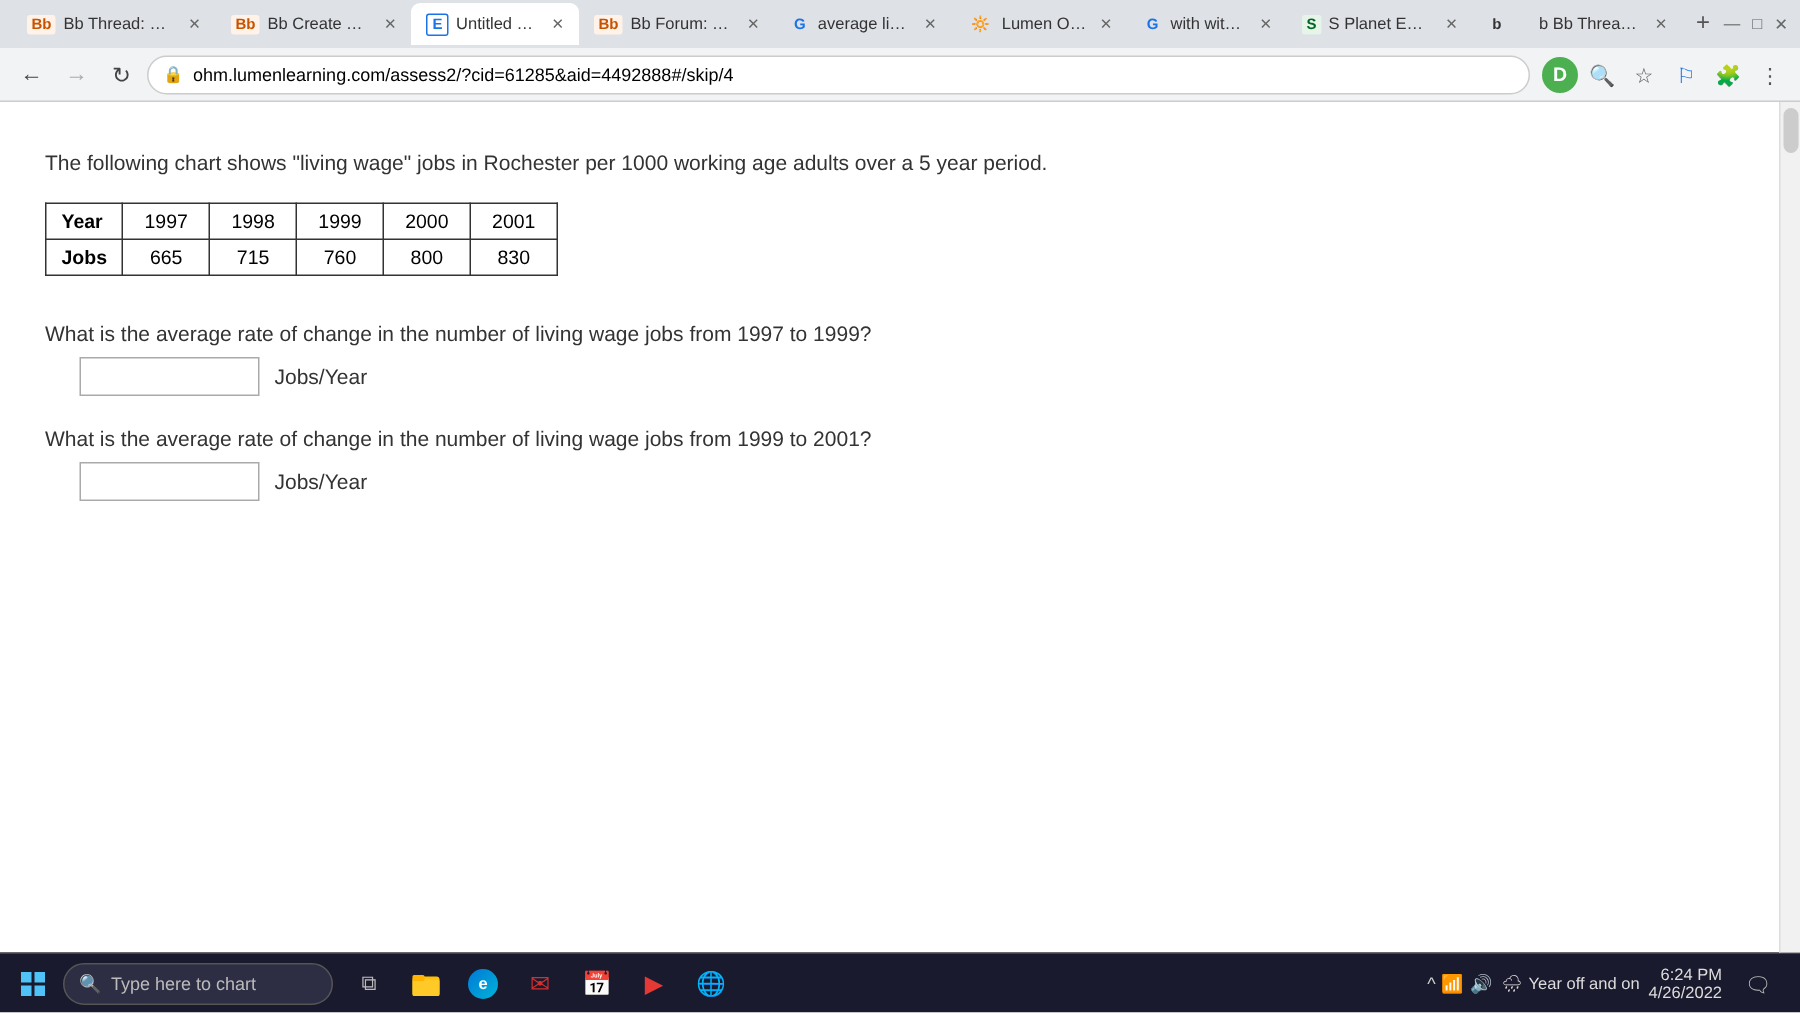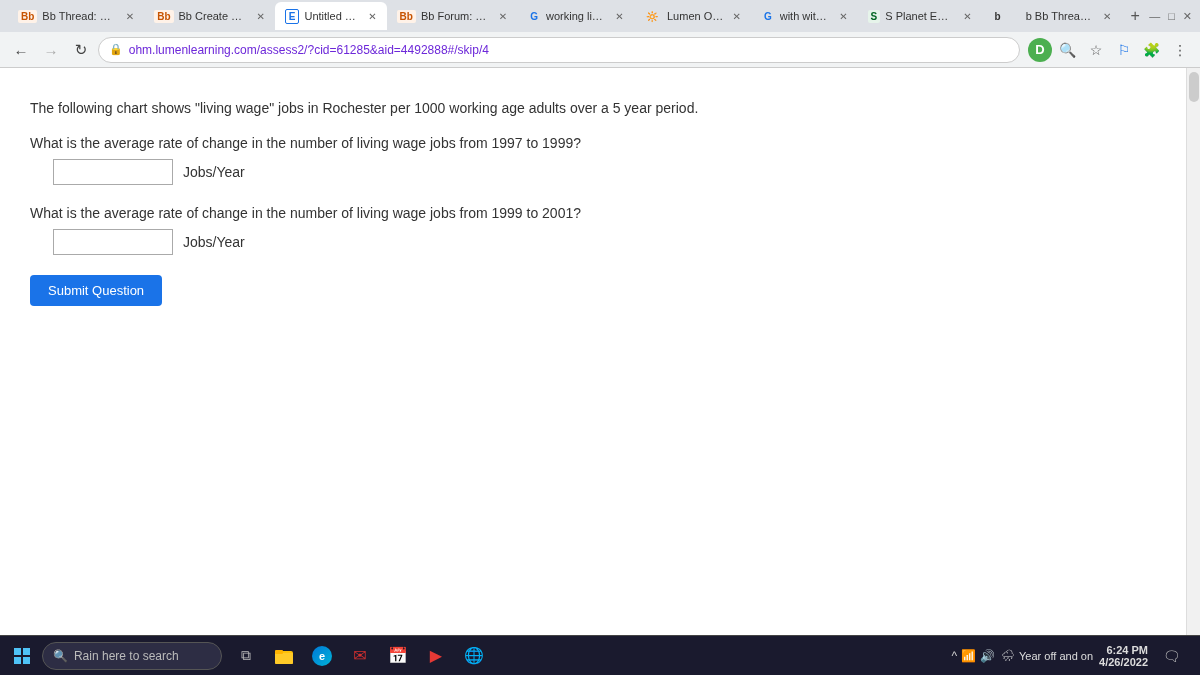--- a/index.html
+++ b/index.html
@@ -13,21 +13,21 @@
     .tab { height: 28px; display: flex; align-items: center; padding: 0 10px; font-size: 11.5px; background: #dee1e6; color: #333; border-radius: 6px 6px 0 0; gap: 5px; min-width: 100px; max-width: 160px; white-space: nowrap; overflow: hidden; }
     .tab.active { background: #fff; }
     .tab-close { font-size: 10px; color: #666; margin-left: 4px; cursor: pointer; }
     .tab-add { width: 28px; height: 28px; display: flex; align-items: center; justify-content: center; font-size: 16px; color: #555; cursor: pointer; }
     .title-bar-controls { margin-left: auto; display: flex; gap: 8px; align-items: center; font-size: 12px; }
 
     
     .toolbar { height: 36px; background: #f1f3f4; display: flex; align-items: center; padding: 0 8px; gap: 4px; border-bottom: 1px solid #ccc; }
     .nav-btn { width: 26px; height: 26px; display: flex; align-items: center; justify-content: center; border-radius: 50%; cursor: pointer; font-size: 15px; color: #444; }
     .address-bar { flex: 1; height: 26px; background: #fff; border: 1px solid #ccc; border-radius: 13px; display: flex; align-items: center; padding: 0 10px; gap: 6px; font-size: 12px; color: #333; }
-    .address-text { flex: 1; font-size: 12px; color: #6d28d9; overflow: hidden; white-space: nowrap; }
+    .address-text { flex: 1; font-size: 12px; color: #000000; overflow: hidden; white-space: nowrap; }
     .toolbar-icons { display: flex; gap: 4px; margin-left: 4px; }
     .toolbar-icon { width: 24px; height: 24px; border-radius: 50%; display: flex; align-items: center; justify-content: center; cursor: pointer; font-size: 14px; color: #555; }
 
     
     .page-content { flex: 1; overflow: hidden; background: #fff; padding: 30px 30px 20px 30px; }
     .description { font-size: 14px; color: #333; line-height: 1.5; margin-bottom: 16px; }
 
     
     .data-table { border-collapse: collapse; margin-bottom: 30px; font-size: 13px; }
     .data-table td, .data-table th { border: 1px solid #333; padding: 4px 14px; text-align: center; }
@@ -48,21 +48,21 @@
 
     
     .taskbar { height: 40px; background: #1a1a2e; display: flex; align-items: center; padding: 0 4px; gap: 2px; border-top: 1px solid #444; flex-shrink: 0; }
     .taskbar-search { display: flex; align-items: center; background: #2d2d44; border: 1px solid #555; border-radius: 14px; height: 28px; padding: 0 10px; gap: 6px; min-width: 180px; }
     .taskbar-search-icon { color: #aaa; font-size: 12px; }
     .taskbar-search-text { color: #bbb; font-size: 12px; }
     .taskbar-mid { display: flex; align-items: center; gap: 2px; margin-left: 4px; }
     .taskbar-btn { width: 36px; height: 36px; display: flex; align-items: center; justify-content: center; cursor: pointer; border-radius: 4px; }
     .taskbar-right { margin-left: auto; display: flex; align-items: center; gap: 6px; padding-right: 6px; }
     .taskbar-weather { display: flex; align-items: center; gap: 4px; color: #ddd; font-size: 11px; }
-    .taskbar-time { display: flex; flex-direction: column; align-items: flex-end; color: #ddd; font-size: 11px; font-weight: bold; }
+    .taskbar-time { display: flex; flex-direction: column; align-items: flex-end; color: #ddd; font-size: 11px; }
     .taskbar-systray { display: flex; align-items: center; gap: 4px; }
     .systray-icon { color: #ccc; font-size: 12px; cursor: pointer; }
 
     
     .win-logo { display: grid; grid-template-columns: 1fr 1fr; gap: 2px; width: 16px; height: 16px; }
     .win-logo-sq { background: #fff; }
 
     
     .edge-icon { width: 20px; height: 20px; border-radius: 50%; background: linear-gradient(135deg, #0078d7, #00b4d8); display: flex; align-items: center; justify-content: center; color: #fff; font-size: 11px; font-weight: bold; }
 
@@ -92,21 +92,21 @@
       <span style="font-size:11px;overflow:hidden;text-overflow:ellipsis;white-space:nowrap;max-width:70px;">Untitled d...</span>
       <span class="tab-close">✕</span>
     </div>
     <div class="tab">
       <span style="font-size:10px;font-weight:bold;color:#c75300;background:#fff2e8;padding:1px 3px;border-radius:2px;">Bb</span>
       <span style="font-size:11px;overflow:hidden;text-overflow:ellipsis;white-space:nowrap;max-width:70px;">Bb Forum: Pe...</span>
       <span class="tab-close">✕</span>
     </div>
     <div class="tab">
       <span style="font-size:10px;font-weight:bold;color:#1a73e8;padding:1px 3px;">G</span>
-      <span style="font-size:11px;overflow:hidden;text-overflow:ellipsis;white-space:nowrap;max-width:70px;">working lin...</span>
+      <span style="font-size:11px;overflow:hidden;text-overflow:ellipsis;white-space:nowrap;max-width:70px;">average lin...</span>
       <span class="tab-close">✕</span>
     </div>
     <div class="tab">
       <span style="font-size:10px;font-weight:bold;color:#e8710a;padding:1px 3px;">🔆</span>
       <span style="font-size:11px;overflow:hidden;text-overflow:ellipsis;white-space:nowrap;max-width:70px;">Lumen Or...</span>
       <span class="tab-close">✕</span>
     </div>
     <div class="tab">
       <span style="font-size:10px;font-weight:bold;color:#1a73e8;padding:1px 3px;">G</span>
       <span style="font-size:11px;overflow:hidden;text-overflow:ellipsis;white-space:nowrap;max-width:70px;">with with...</span>
@@ -152,54 +152,73 @@
 
     <div class="scrollbar" style="position:absolute;right:0;top:0;bottom:0;width:14px;background:#f1f1f1;border-left:1px solid #ddd;">
       <div class="scrollbar-thumb" style="width:10px;height:30px;background:#ccc;border-radius:5px;margin:2px auto;margin-top:4px;"></div>
     </div>
 
     <div class="page-content" style="padding-right:24px;">
       
       <p class="description">The following chart shows "living wage" jobs in Rochester per 1000 working age adults over a 5 year period.</p>
 
       
+      <table class="data-table">
+        <tbody>
+            <tr>
+          <td class="row-label">Year</td>
+          <td>1997</td>
+          <td>1998</td>
+          <td>1999</td>
+          <td>2000</td>
+          <td>2001</td>
+        </tr>
+        <tr>
+          <td class="row-label">Jobs</td>
+          <td>665</td>
+          <td>715</td>
+          <td>760</td>
+          <td>800</td>
+          <td>830</td>
+        </tr>
+      </tbody>
+        </table>
 
       
       <p class="question">What is the average rate of change in the number of living wage jobs from 1997 to 1999?</p>
       <div class="answer-row">
         <input type="text" class="answer-input" value="" style="">
         <span class="unit-label">Jobs/Year</span>
       </div>
 
       
       <p class="question">What is the average rate of change in the number of living wage jobs from 1999 to 2001?</p>
       <div class="answer-row">
         <input type="text" class="answer-input" value="" style="">
         <span class="unit-label">Jobs/Year</span>
       </div>
 
       
-      <button class="submit-btn">Submit Question</button>
     </div>
   </div>
 
   <div class="taskbar">
 
     <div class="taskbar-btn">
       <div class="win-logo">
         <div class="win-logo-sq" style="background:#4fc3f7;"></div>
         <div class="win-logo-sq" style="background:#4fc3f7;"></div>
         <div class="win-logo-sq" style="background:#4fc3f7;"></div>
         <div class="win-logo-sq" style="background:#4fc3f7;"></div>
       </div>
     </div>
 
     <div class="taskbar-search">
       <span class="taskbar-search-icon">🔍</span>
-      <span class="taskbar-search-text">Rain here to search</span>
+      <span class="taskbar-search-text">Type here to chart</span>
     </div>
 
     <div class="taskbar-mid">
 
       <div class="taskbar-btn" style="color:#bbb;font-size:14px;">⧉</div>
 
       <div class="taskbar-btn">
         <svg width="20" height="20" viewBox="0 0 20 20">
           <rect x="1" y="5" width="18" height="13" rx="2" fill="#ffc107"></rect>
           <rect x="1" y="7" width="18" height="11" rx="1" fill="#ffca28"></rect>

